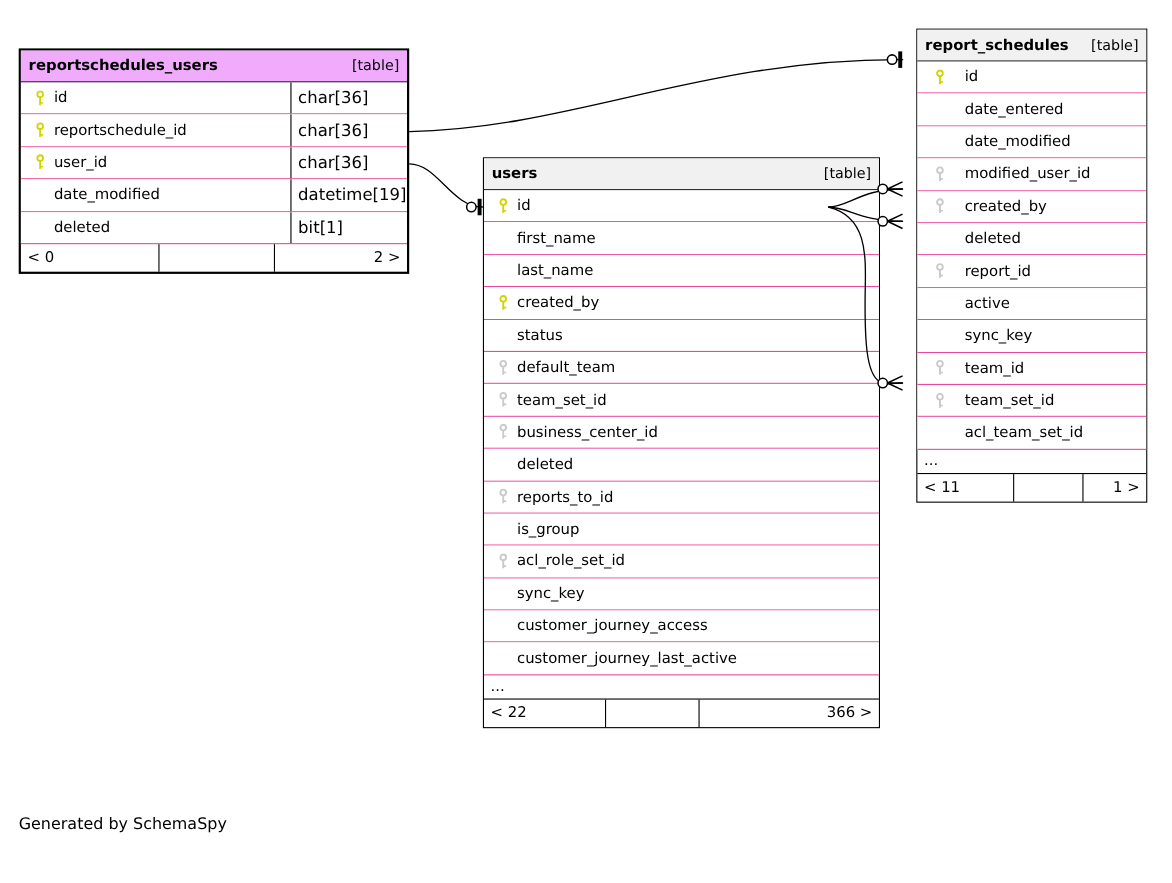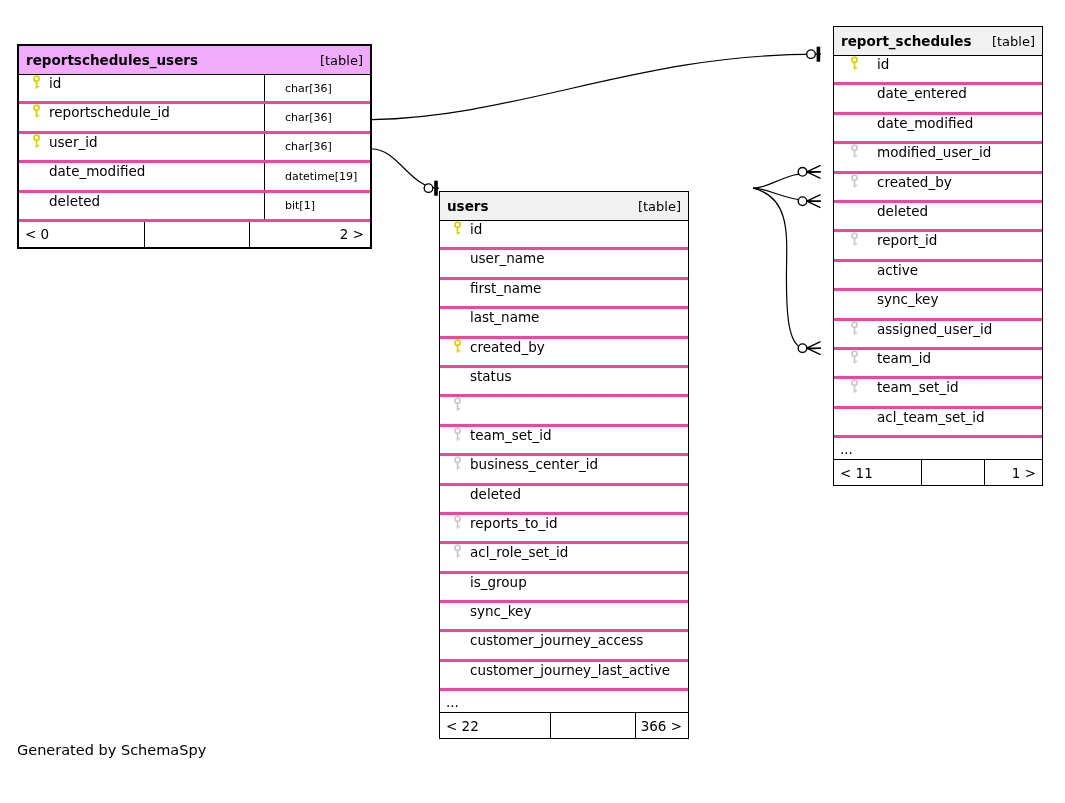--- a/index.html
+++ b/index.html
@@ -3,38 +3,38 @@
 <meta charset="utf-8">
 <style>
   html,body {margin:0; padding:0; background:#ffffff;}
   body {font-family:"DejaVu Sans","Liberation Sans",sans-serif; color:#000;}
   .canvas {position:relative; width:1065px; height:803px; background:#fff; overflow:hidden;}
 
   .edges {position:absolute; left:0; top:0; width:1065px; height:803px; z-index:3; pointer-events:none;}
 
   .table {position:absolute; background:#fff; border:1.5px solid #000; z-index:2; box-sizing:border-box;}
   .t1 {left:17px; top:44px; width:355px; border-width:2.5px;}
-  .t2 {left:439px; top:143px; width:250px;margin-top:48px;}
+  .t2 {left:439px; top:143px; width:361px;}
   .t3 {left:821px; top:26px; width:210px;margin-left:12px;}
 
   .thead {height:29px; border-bottom:1px solid #000; background:#f1f1f1;
           display:flex; align-items:center; justify-content:space-between;
           padding:0 7px; box-sizing:border-box; cursor:pointer;}
   .t1 .thead {background:#f0abfc;}
   .tname {font-weight:bold; font-size:13.5px; white-space:nowrap;}
   .tbadge {font-size:13px; white-space:nowrap;}
 
-  .row {display:flex; align-items:flex-start; height:29.4px; border-bottom:3px solid #ec4899;
+  .row {display:flex; align-items:center; height:29.4px; border-bottom:1px solid #ec4899;
         box-sizing:border-box; background:#fff;}
   .keycell {width:19px; margin-left:8px; flex:none; display:flex; align-items:center; justify-content:center;}
   .t3 .keycell {margin-left:10px; width:21px;}
   .cname {font-size:13.5px; margin-left:3px; flex:1; white-space:nowrap;}
   .t3 .cname {margin-left:12px;}
   .ctype {width:106px; flex:none; align-self:stretch; border-left:1px solid #000;
-          display:flex; align-items:center; padding-left:20px; font-size:11px; box-sizing:border-box;}
+          display:flex; align-items:center; padding-left:6px; font-size:15px; box-sizing:border-box;}
 
   .ellipsis {height:22px; border-bottom:1px solid #000; display:flex; align-items:center;
              padding-left:6px; font-size:13.5px; box-sizing:border-box;}
 
   .tfoot {height:25px; display:flex; align-items:stretch; font-size:13.5px;}
   .fl,.fm,.fr {display:flex; align-items:center; box-sizing:border-box;}
   .fl {border-right:1px solid #000; padding-left:6px;}
   .fm {border-right:1px solid #000;}
   .fr {flex:1; justify-content:flex-end; padding-right:6px;}
   .t1 .fl {width:126px;} .t1 .fm {width:105px;}
@@ -173,30 +173,20 @@
           <span class="cname">id</span>
         </div>
         <div class="row">
           <span class="keycell k-none">
             <svg width="11" height="15" viewBox="0 0 11 15">
               <circle cx="5.5" cy="3.7" r="2.6" fill="none" stroke="currentColor" stroke-width="1.7"></circle>
               <line x1="5.5" y1="6.3" x2="5.5" y2="13.6" stroke="currentColor" stroke-width="1.7"></line>
               <line x1="5.5" y1="11.6" x2="8.2" y2="11.6" stroke="currentColor" stroke-width="1.5"></line>
             </svg>
           </span>
-          <span class="cname">user_name</span>
-        </div>
-        <div class="row">
-          <span class="keycell k-none">
-            <svg width="11" height="15" viewBox="0 0 11 15">
-              <circle cx="5.5" cy="3.7" r="2.6" fill="none" stroke="currentColor" stroke-width="1.7"></circle>
-              <line x1="5.5" y1="6.3" x2="5.5" y2="13.6" stroke="currentColor" stroke-width="1.7"></line>
-              <line x1="5.5" y1="11.6" x2="8.2" y2="11.6" stroke="currentColor" stroke-width="1.5"></line>
-            </svg>
-          </span>
           <span class="cname">first_name</span>
         </div>
         <div class="row">
           <span class="keycell k-none">
             <svg width="11" height="15" viewBox="0 0 11 15">
               <circle cx="5.5" cy="3.7" r="2.6" fill="none" stroke="currentColor" stroke-width="1.7"></circle>
               <line x1="5.5" y1="6.3" x2="5.5" y2="13.6" stroke="currentColor" stroke-width="1.7"></line>
               <line x1="5.5" y1="11.6" x2="8.2" y2="11.6" stroke="currentColor" stroke-width="1.5"></line>
             </svg>
           </span>
@@ -223,20 +213,21 @@
           <span class="cname">status</span>
         </div>
         <div class="row">
           <span class="keycell k-fk">
             <svg width="11" height="15" viewBox="0 0 11 15">
               <circle cx="5.5" cy="3.7" r="2.6" fill="none" stroke="currentColor" stroke-width="1.7"></circle>
               <line x1="5.5" y1="6.3" x2="5.5" y2="13.6" stroke="currentColor" stroke-width="1.7"></line>
               <line x1="5.5" y1="11.6" x2="8.2" y2="11.6" stroke="currentColor" stroke-width="1.5"></line>
             </svg>
           </span>
+          <span class="cname">default_team</span>
         </div>
         <div class="row">
           <span class="keycell k-fk">
             <svg width="11" height="15" viewBox="0 0 11 15">
               <circle cx="5.5" cy="3.7" r="2.6" fill="none" stroke="currentColor" stroke-width="1.7"></circle>
               <line x1="5.5" y1="6.3" x2="5.5" y2="13.6" stroke="currentColor" stroke-width="1.7"></line>
               <line x1="5.5" y1="11.6" x2="8.2" y2="11.6" stroke="currentColor" stroke-width="1.5"></line>
             </svg>
           </span>
           <span class="cname">team_set_id</span>
@@ -265,38 +256,38 @@
           <span class="keycell k-fk">
             <svg width="11" height="15" viewBox="0 0 11 15">
               <circle cx="5.5" cy="3.7" r="2.6" fill="none" stroke="currentColor" stroke-width="1.7"></circle>
               <line x1="5.5" y1="6.3" x2="5.5" y2="13.6" stroke="currentColor" stroke-width="1.7"></line>
               <line x1="5.5" y1="11.6" x2="8.2" y2="11.6" stroke="currentColor" stroke-width="1.5"></line>
             </svg>
           </span>
           <span class="cname">reports_to_id</span>
         </div>
         <div class="row">
+          <span class="keycell k-none">
+            <svg width="11" height="15" viewBox="0 0 11 15">
+              <circle cx="5.5" cy="3.7" r="2.6" fill="none" stroke="currentColor" stroke-width="1.7"></circle>
+              <line x1="5.5" y1="6.3" x2="5.5" y2="13.6" stroke="currentColor" stroke-width="1.7"></line>
+              <line x1="5.5" y1="11.6" x2="8.2" y2="11.6" stroke="currentColor" stroke-width="1.5"></line>
+            </svg>
+          </span>
+          <span class="cname">is_group</span>
+        </div>
+        <div class="row">
           <span class="keycell k-fk">
             <svg width="11" height="15" viewBox="0 0 11 15">
               <circle cx="5.5" cy="3.7" r="2.6" fill="none" stroke="currentColor" stroke-width="1.7"></circle>
               <line x1="5.5" y1="6.3" x2="5.5" y2="13.6" stroke="currentColor" stroke-width="1.7"></line>
               <line x1="5.5" y1="11.6" x2="8.2" y2="11.6" stroke="currentColor" stroke-width="1.5"></line>
             </svg>
           </span>
           <span class="cname">acl_role_set_id</span>
-        </div>
-        <div class="row">
-          <span class="keycell k-none">
-            <svg width="11" height="15" viewBox="0 0 11 15">
-              <circle cx="5.5" cy="3.7" r="2.6" fill="none" stroke="currentColor" stroke-width="1.7"></circle>
-              <line x1="5.5" y1="6.3" x2="5.5" y2="13.6" stroke="currentColor" stroke-width="1.7"></line>
-              <line x1="5.5" y1="11.6" x2="8.2" y2="11.6" stroke="currentColor" stroke-width="1.5"></line>
-            </svg>
-          </span>
-          <span class="cname">is_group</span>
         </div>
         <div class="row">
           <span class="keycell k-none">
             <svg width="11" height="15" viewBox="0 0 11 15">
               <circle cx="5.5" cy="3.7" r="2.6" fill="none" stroke="currentColor" stroke-width="1.7"></circle>
               <line x1="5.5" y1="6.3" x2="5.5" y2="13.6" stroke="currentColor" stroke-width="1.7"></line>
               <line x1="5.5" y1="11.6" x2="8.2" y2="11.6" stroke="currentColor" stroke-width="1.5"></line>
             </svg>
           </span>
           <span class="cname">sync_key</span>
@@ -428,30 +419,20 @@
           <span class="cname">sync_key</span>
         </div>
         <div class="row">
           <span class="keycell k-fk">
             <svg width="11" height="15" viewBox="0 0 11 15">
               <circle cx="5.5" cy="3.7" r="2.6" fill="none" stroke="currentColor" stroke-width="1.7"></circle>
               <line x1="5.5" y1="6.3" x2="5.5" y2="13.6" stroke="currentColor" stroke-width="1.7"></line>
               <line x1="5.5" y1="11.6" x2="8.2" y2="11.6" stroke="currentColor" stroke-width="1.5"></line>
             </svg>
           </span>
-          <span class="cname">assigned_user_id</span>
-        </div>
-        <div class="row">
-          <span class="keycell k-fk">
-            <svg width="11" height="15" viewBox="0 0 11 15">
-              <circle cx="5.5" cy="3.7" r="2.6" fill="none" stroke="currentColor" stroke-width="1.7"></circle>
-              <line x1="5.5" y1="6.3" x2="5.5" y2="13.6" stroke="currentColor" stroke-width="1.7"></line>
-              <line x1="5.5" y1="11.6" x2="8.2" y2="11.6" stroke="currentColor" stroke-width="1.5"></line>
-            </svg>
-          </span>
           <span class="cname">team_id</span>
         </div>
         <div class="row">
           <span class="keycell k-fk">
             <svg width="11" height="15" viewBox="0 0 11 15">
               <circle cx="5.5" cy="3.7" r="2.6" fill="none" stroke="currentColor" stroke-width="1.7"></circle>
               <line x1="5.5" y1="6.3" x2="5.5" y2="13.6" stroke="currentColor" stroke-width="1.7"></line>
               <line x1="5.5" y1="11.6" x2="8.2" y2="11.6" stroke="currentColor" stroke-width="1.5"></line>
             </svg>
           </span>

